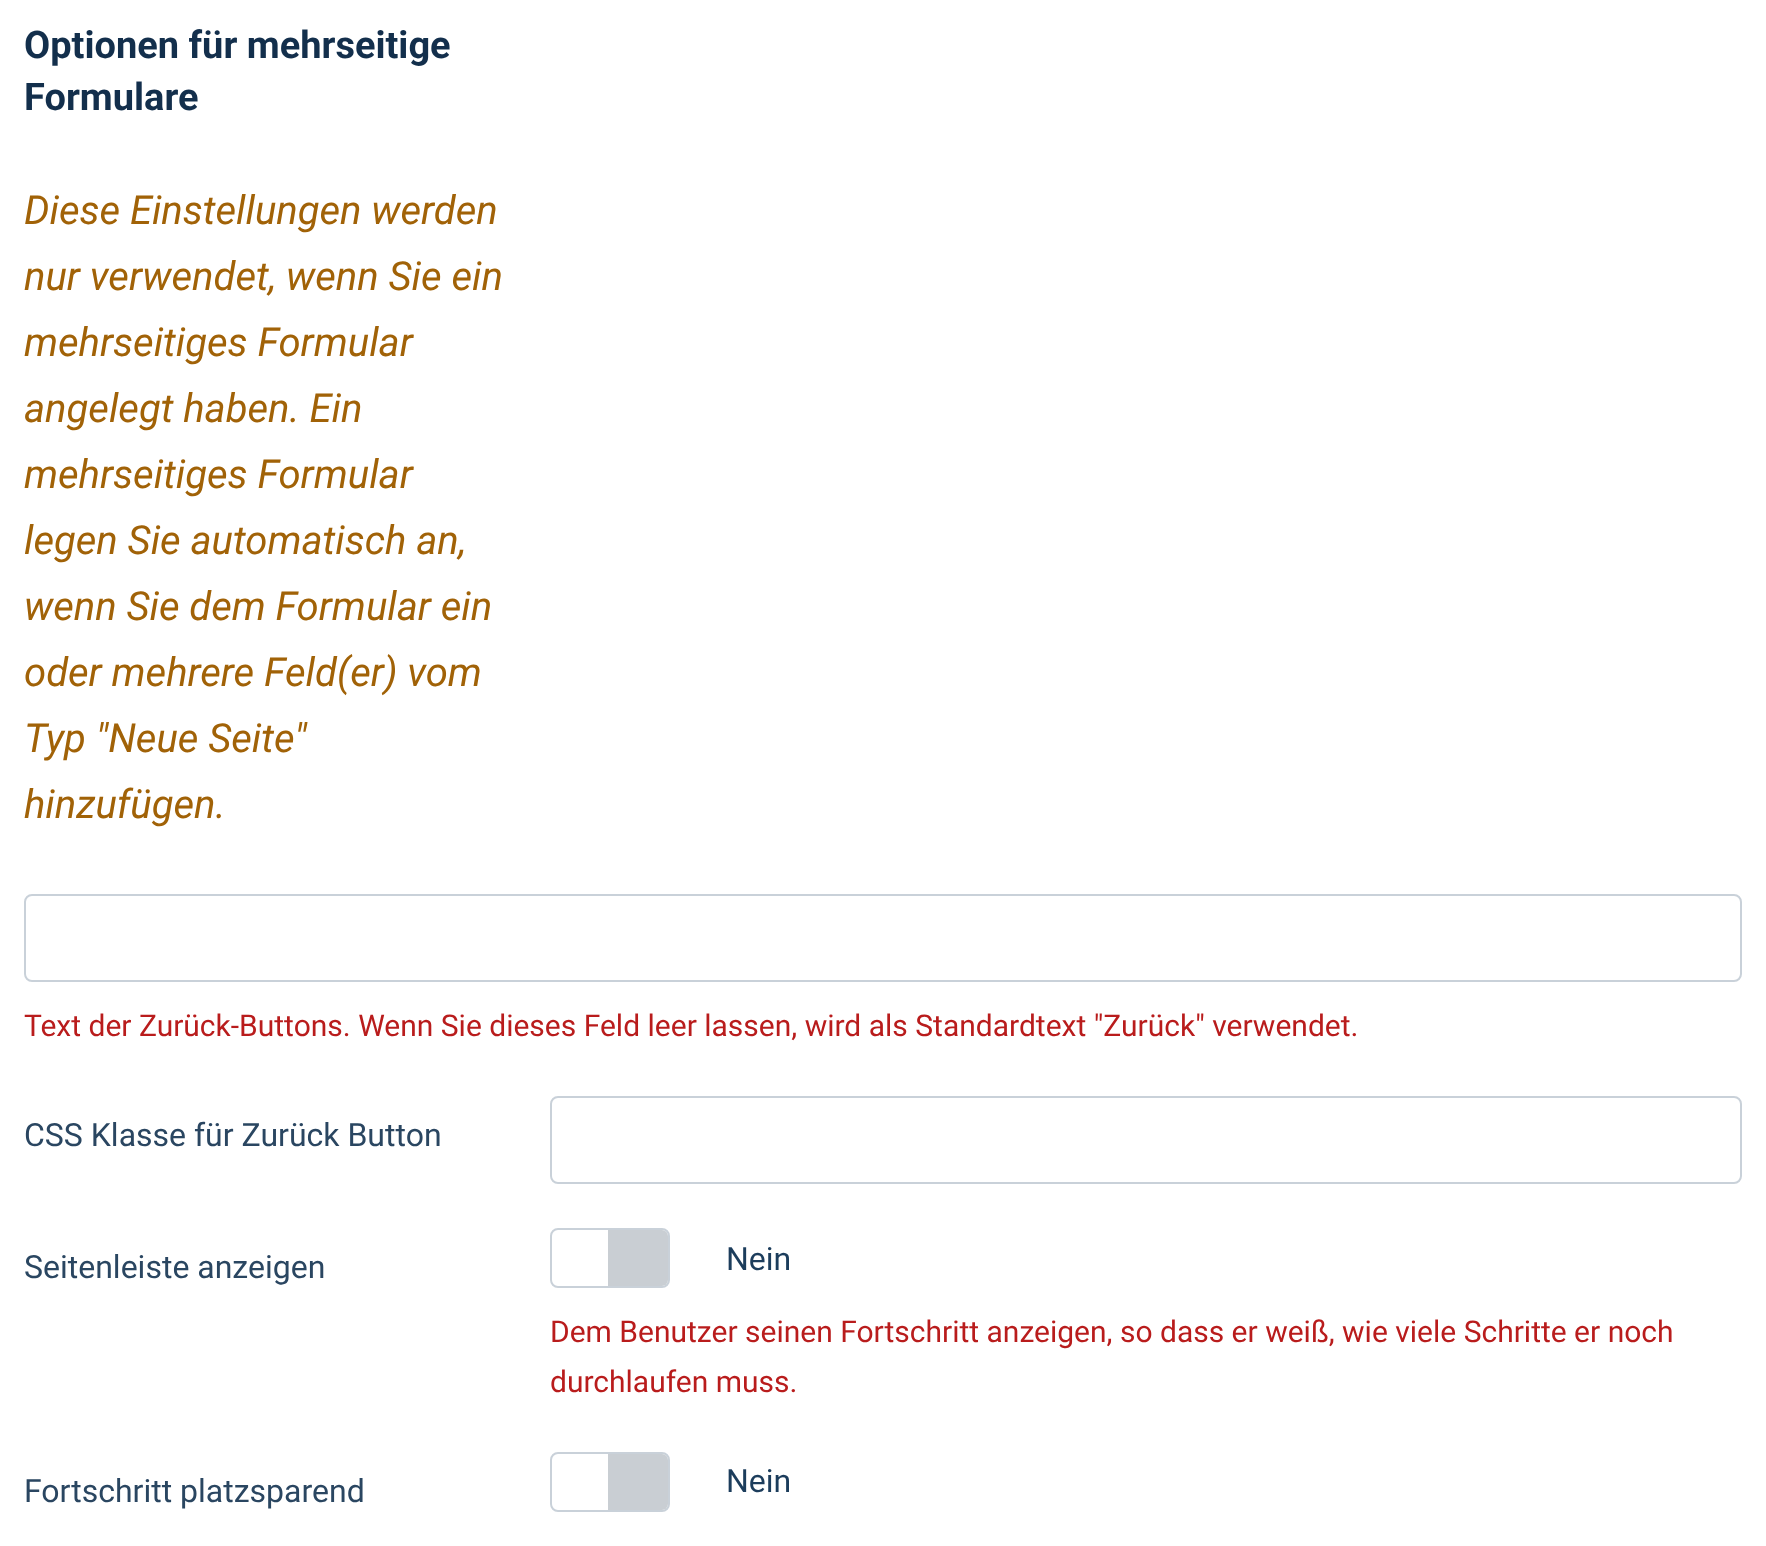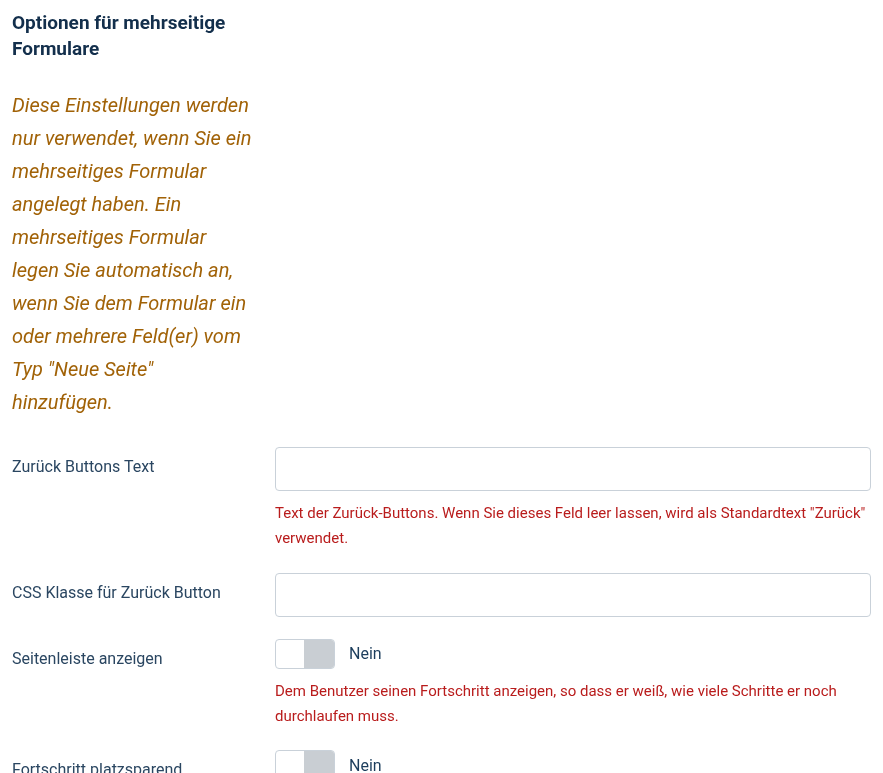--- a/index.html
+++ b/index.html
@@ -63,21 +63,21 @@
     }
     .help-text {
       font-size: 15px;
       color: #b91c1c;
       line-height: 1.65;
       margin-top: 10px;
     }
     .toggle-row {
       display: flex;
       align-items: center;
-      gap: 14px;
+      gap: 28px;
     }
     .toggle {
       position: relative;
       width: 60px;
       height: 30px;
       background: #ffffff;
       border: 1px solid #c9d1d9;
       border-radius: 4px;
       cursor: pointer;
       overflow: hidden;
@@ -135,21 +135,20 @@
 <body>
 
 <div class="section-header">
   <div class="section-title-col">
     <h2 class="section-title">Optionen für mehrseitige Formulare</h2>
     <p class="section-desc">Diese Einstellungen werden nur verwendet, wenn Sie ein mehrseitiges Formular angelegt haben. Ein mehrseitiges Formular legen Sie automatisch an, wenn Sie dem Formular ein oder mehrere Feld(er) vom Typ "Neue Seite" hinzufügen.</p>
   </div>
 </div>
 
 <div class="field-row">
-  <div class="field-label">Zurück Buttons Text</div>
   <div class="field-control">
     <input type="text" class="text-input" value="" style="">
     <div class="help-text">Text der Zurück-Buttons. Wenn Sie dieses Feld leer lassen, wird als Standardtext "Zurück" verwendet.</div>
   </div>
 </div>
 
 <div class="field-row">
   <div class="field-label">CSS Klasse für Zurück Button</div>
   <div class="field-control">
     <input type="text" class="text-input" value="" style="">

